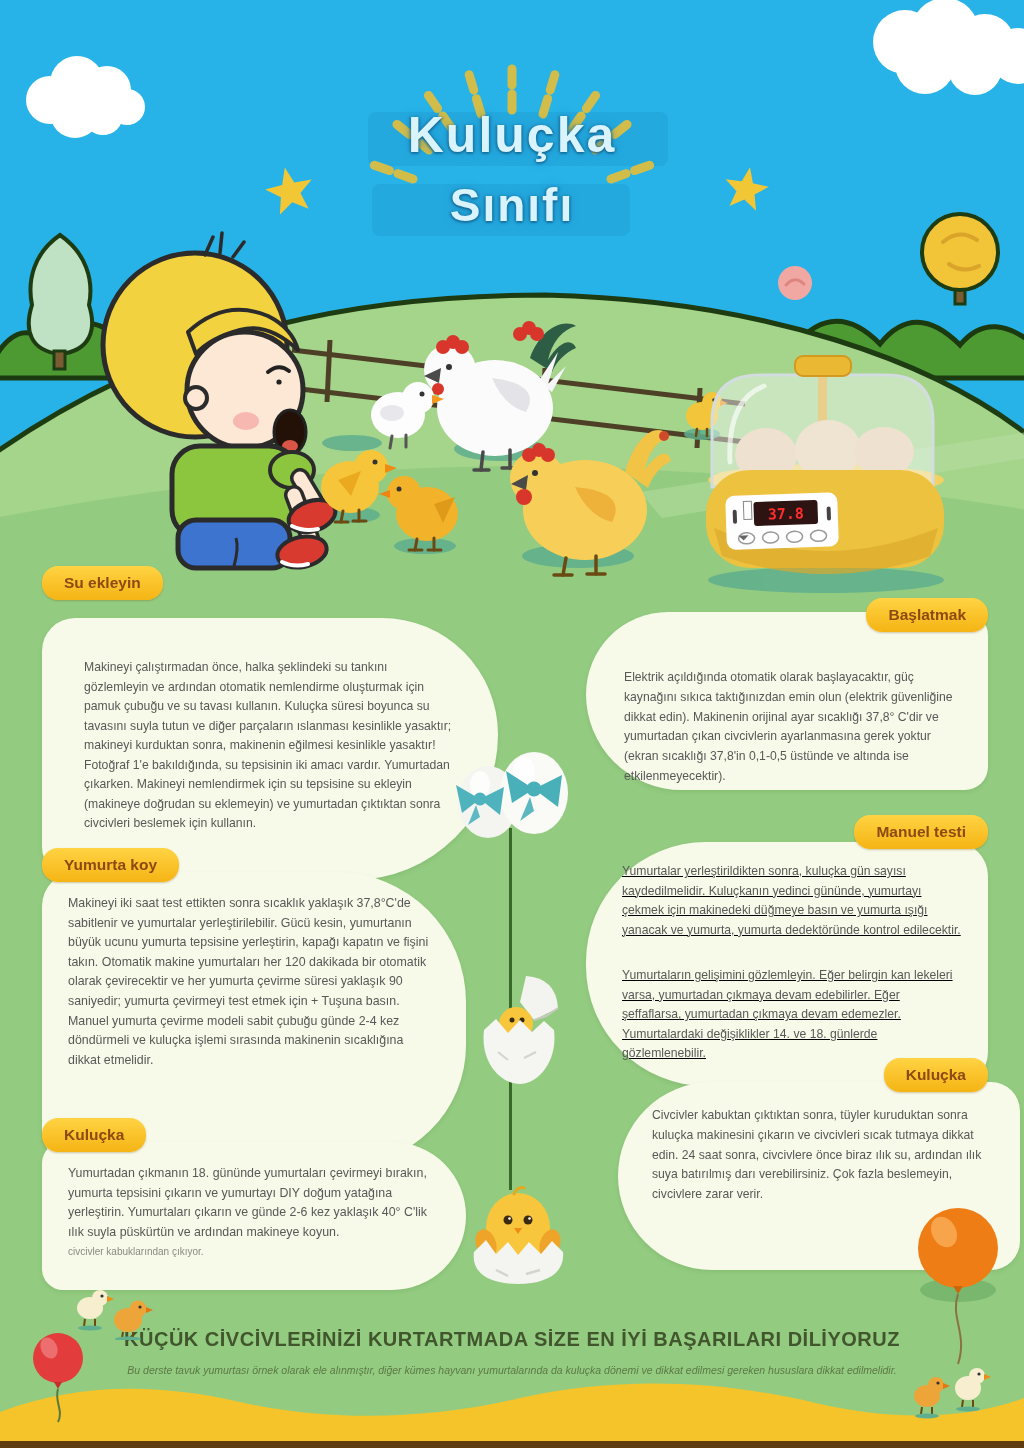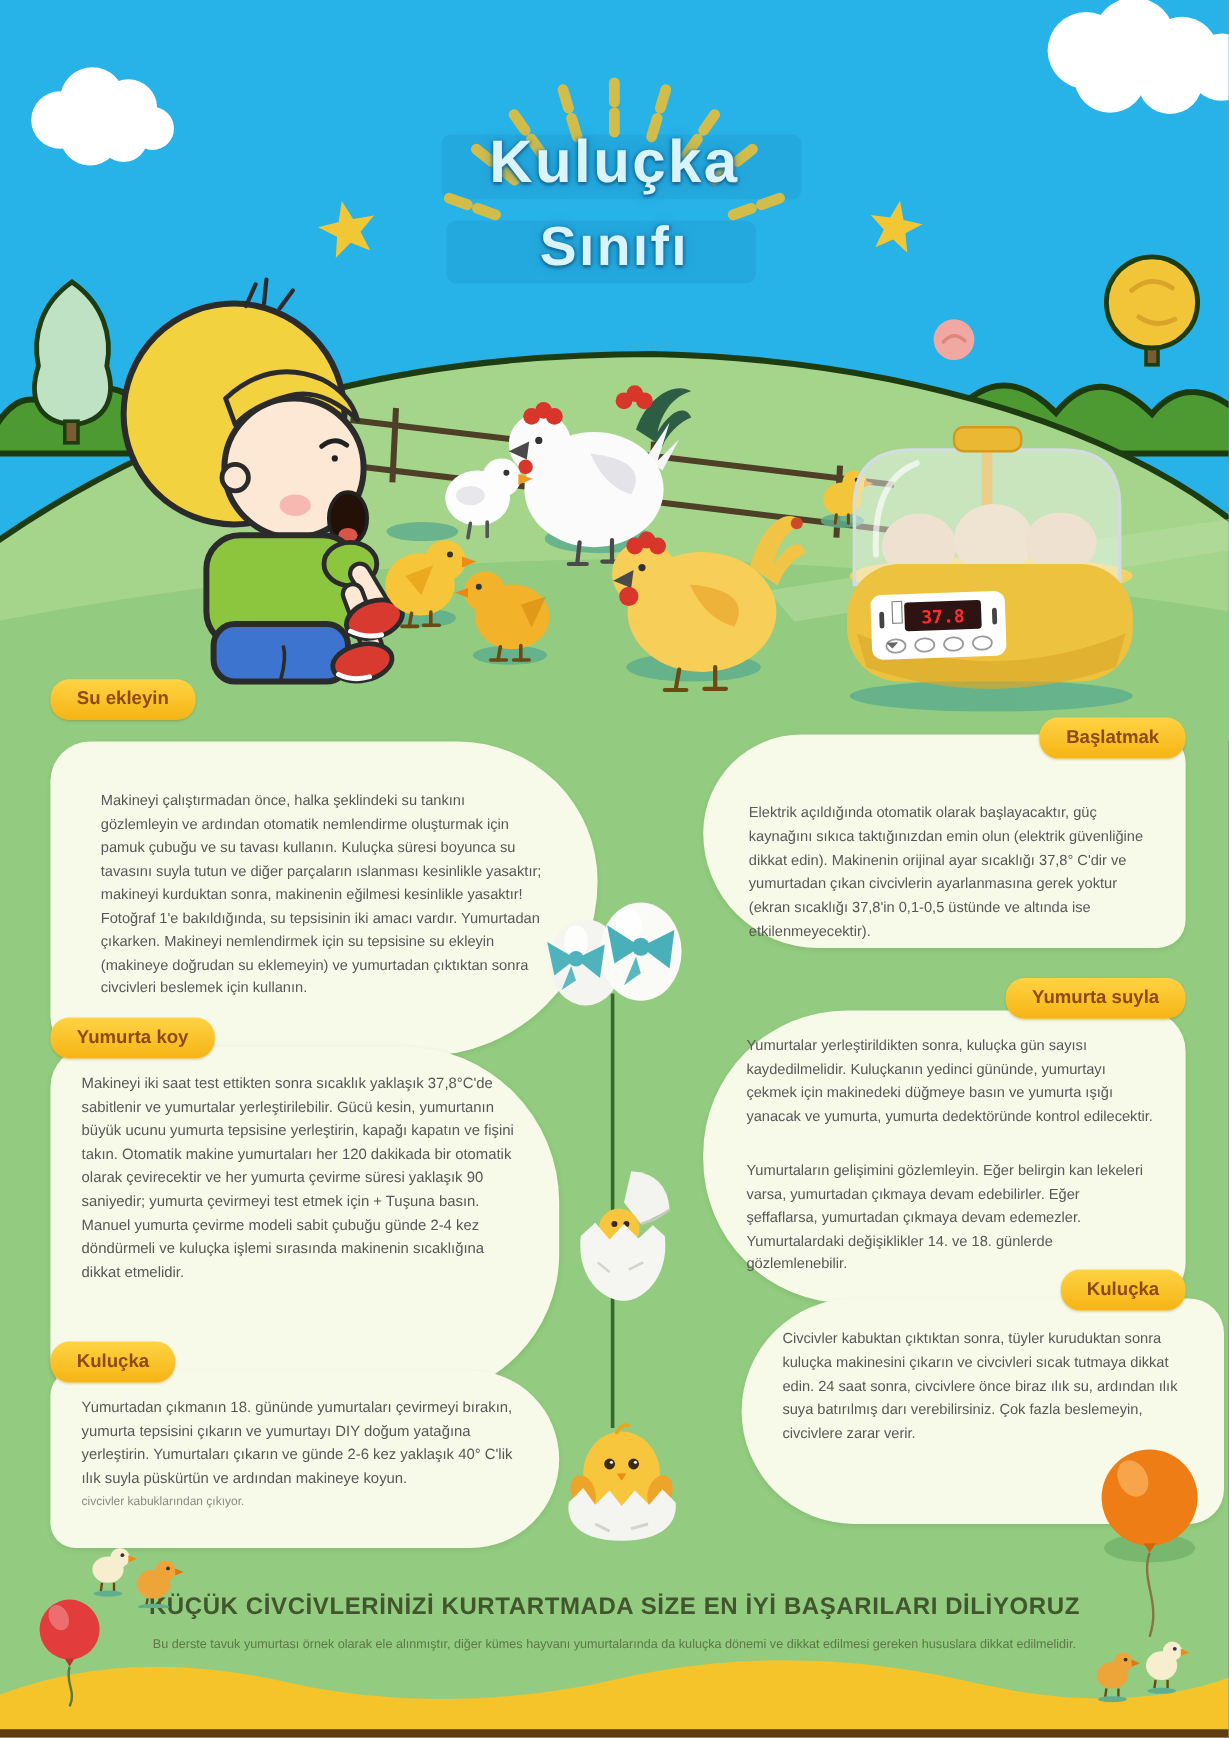--- a/index.html
+++ b/index.html
@@ -22,21 +22,21 @@
     position:absolute;background:#f7fae9;z-index:2;
     box-shadow:0 2px 4px rgba(50,90,40,.12);
   }
   .card p{margin:0;color:#585858;}
   .card-a{left:42px;top:618px;width:424px;height:230px;border-radius:34px 120px 150px 34px;padding:16px;}
   .card-a p{padding:24px 30px 0 26px;font-size:12.2px;line-height:1.6;}
   .card-b{left:586px;top:612px;width:402px;height:178px;border-radius:120px 34px 34px 140px;}
   .card-b p{padding:56px 26px 0 38px;font-size:12.2px;line-height:1.62;}
   .card-c{left:42px;top:872px;width:424px;height:293px;border-radius:34px 130px 120px 34px;}
   .card-c p{padding:22px 28px 0 26px;font-size:12.4px;line-height:1.58;}
-  .card-d{left:586px;top:842px;width:402px;height:244px;border-radius:120px 34px 34px 120px;}
+  .card-d{left:586px;top:842px;width:402px;height:244px;border-radius:120px 34px 34px 120px;text-decoration:underline;}
   .card-d p.p1{padding:20px 26px 0 36px;font-size:12.2px;line-height:1.6;}
   .card-d p.p2{padding:26px 26px 0 36px;font-size:12.2px;line-height:1.6;}
   .card-e{left:42px;top:1142px;width:424px;height:148px;border-radius:34px 120px 120px 34px;}
   .card-e p.p1{padding:22px 26px 0 26px;font-size:12.4px;line-height:1.58;}
   .card-e p.note{padding:4px 26px 0 26px;font-size:10px;color:#8a8a82;}
   .card-f{left:618px;top:1082px;width:402px;height:188px;border-radius:110px 34px 34px 110px;}
   .card-f p{padding:24px 26px 0 34px;font-size:12.2px;line-height:1.62;}
   .badge{
     position:absolute;z-index:4;
     background:linear-gradient(180deg,#ffd343,#f5b414);
@@ -52,21 +52,21 @@
   .badge-f{right:36px;top:1058px;}
   
   .timeline-line{position:absolute;left:509px;top:828px;width:3px;height:362px;background:#38682a;z-index:1;}
   
   .footer-heading{
     position:absolute;left:0;right:0;top:1328px;text-align:center;z-index:2;
     font-size:20px;font-weight:bold;color:#42562e;letter-spacing:.5px;
   }
   .footer-note{
     position:absolute;left:40px;right:40px;top:1364px;text-align:center;z-index:2;
-    font-size:10.5px;color:#5d7846;
+    font-size:10.5px;color:#5d7846;font-style:italic;
   }
   svg{display:block;}
 </style>
 </head>
 <body>
 
 <div class="poster">
 
   <svg class="abs" style="left:0;top:0;z-index:0;" width="1024" height="620" viewBox="0 0 1024 620">
 
@@ -311,21 +311,21 @@
   <div class="badge badge-b">Başlatmak</div>
   <div class="card card-b">
     <p>Elektrik açıldığında otomatik olarak başlayacaktır, güç kaynağını sıkıca taktığınızdan emin olun (elektrik güvenliğine dikkat edin). Makinenin orijinal ayar sıcaklığı 37,8° C'dir ve yumurtadan çıkan civcivlerin ayarlanmasına gerek yoktur (ekran sıcaklığı 37,8'in 0,1-0,5 üstünde ve altında ise etkilenmeyecektir).</p>
   </div>
 
   <div class="badge badge-c">Yumurta koy</div>
   <div class="card card-c">
     <p>Makineyi iki saat test ettikten sonra sıcaklık yaklaşık 37,8°C'de sabitlenir ve yumurtalar yerleştirilebilir. Gücü kesin, yumurtanın büyük ucunu yumurta tepsisine yerleştirin, kapağı kapatın ve fişini takın. Otomatik makine yumurtaları her 120 dakikada bir otomatik olarak çevirecektir ve her yumurta çevirme süresi yaklaşık 90 saniyedir; yumurta çevirmeyi test etmek için + Tuşuna basın. Manuel yumurta çevirme modeli sabit çubuğu günde 2-4 kez döndürmeli ve kuluçka işlemi sırasında makinenin sıcaklığına dikkat etmelidir.</p>
   </div>
 
-  <div class="badge badge-d">Yumurta suyla</div>
+  <div class="badge badge-d">Manuel testi</div>
   <div class="card card-d">
     <p class="p1">Yumurtalar yerleştirildikten sonra, kuluçka gün sayısı kaydedilmelidir. Kuluçkanın yedinci gününde, yumurtayı çekmek için makinedeki düğmeye basın ve yumurta ışığı yanacak ve yumurta, yumurta dedektöründe kontrol edilecektir.</p>
     <p class="p2">Yumurtaların gelişimini gözlemleyin. Eğer belirgin kan lekeleri varsa, yumurtadan çıkmaya devam edebilirler. Eğer şeffaflarsa, yumurtadan çıkmaya devam edemezler. Yumurtalardaki değişiklikler 14. ve 18. günlerde gözlemlenebilir.</p>
   </div>
 
   <div class="badge badge-e">Kuluçka</div>
   <div class="card card-e">
     <p class="p1">Yumurtadan çıkmanın 18. gününde yumurtaları çevirmeyi bırakın, yumurta tepsisini çıkarın ve yumurtayı DIY doğum yatağına yerleştirin. Yumurtaları çıkarın ve günde 2-6 kez yaklaşık 40° C'lik ılık suyla püskürtün ve ardından makineye koyun.</p>
     <p class="note">civcivler kabuklarından çıkıyor.</p>
   </div>

